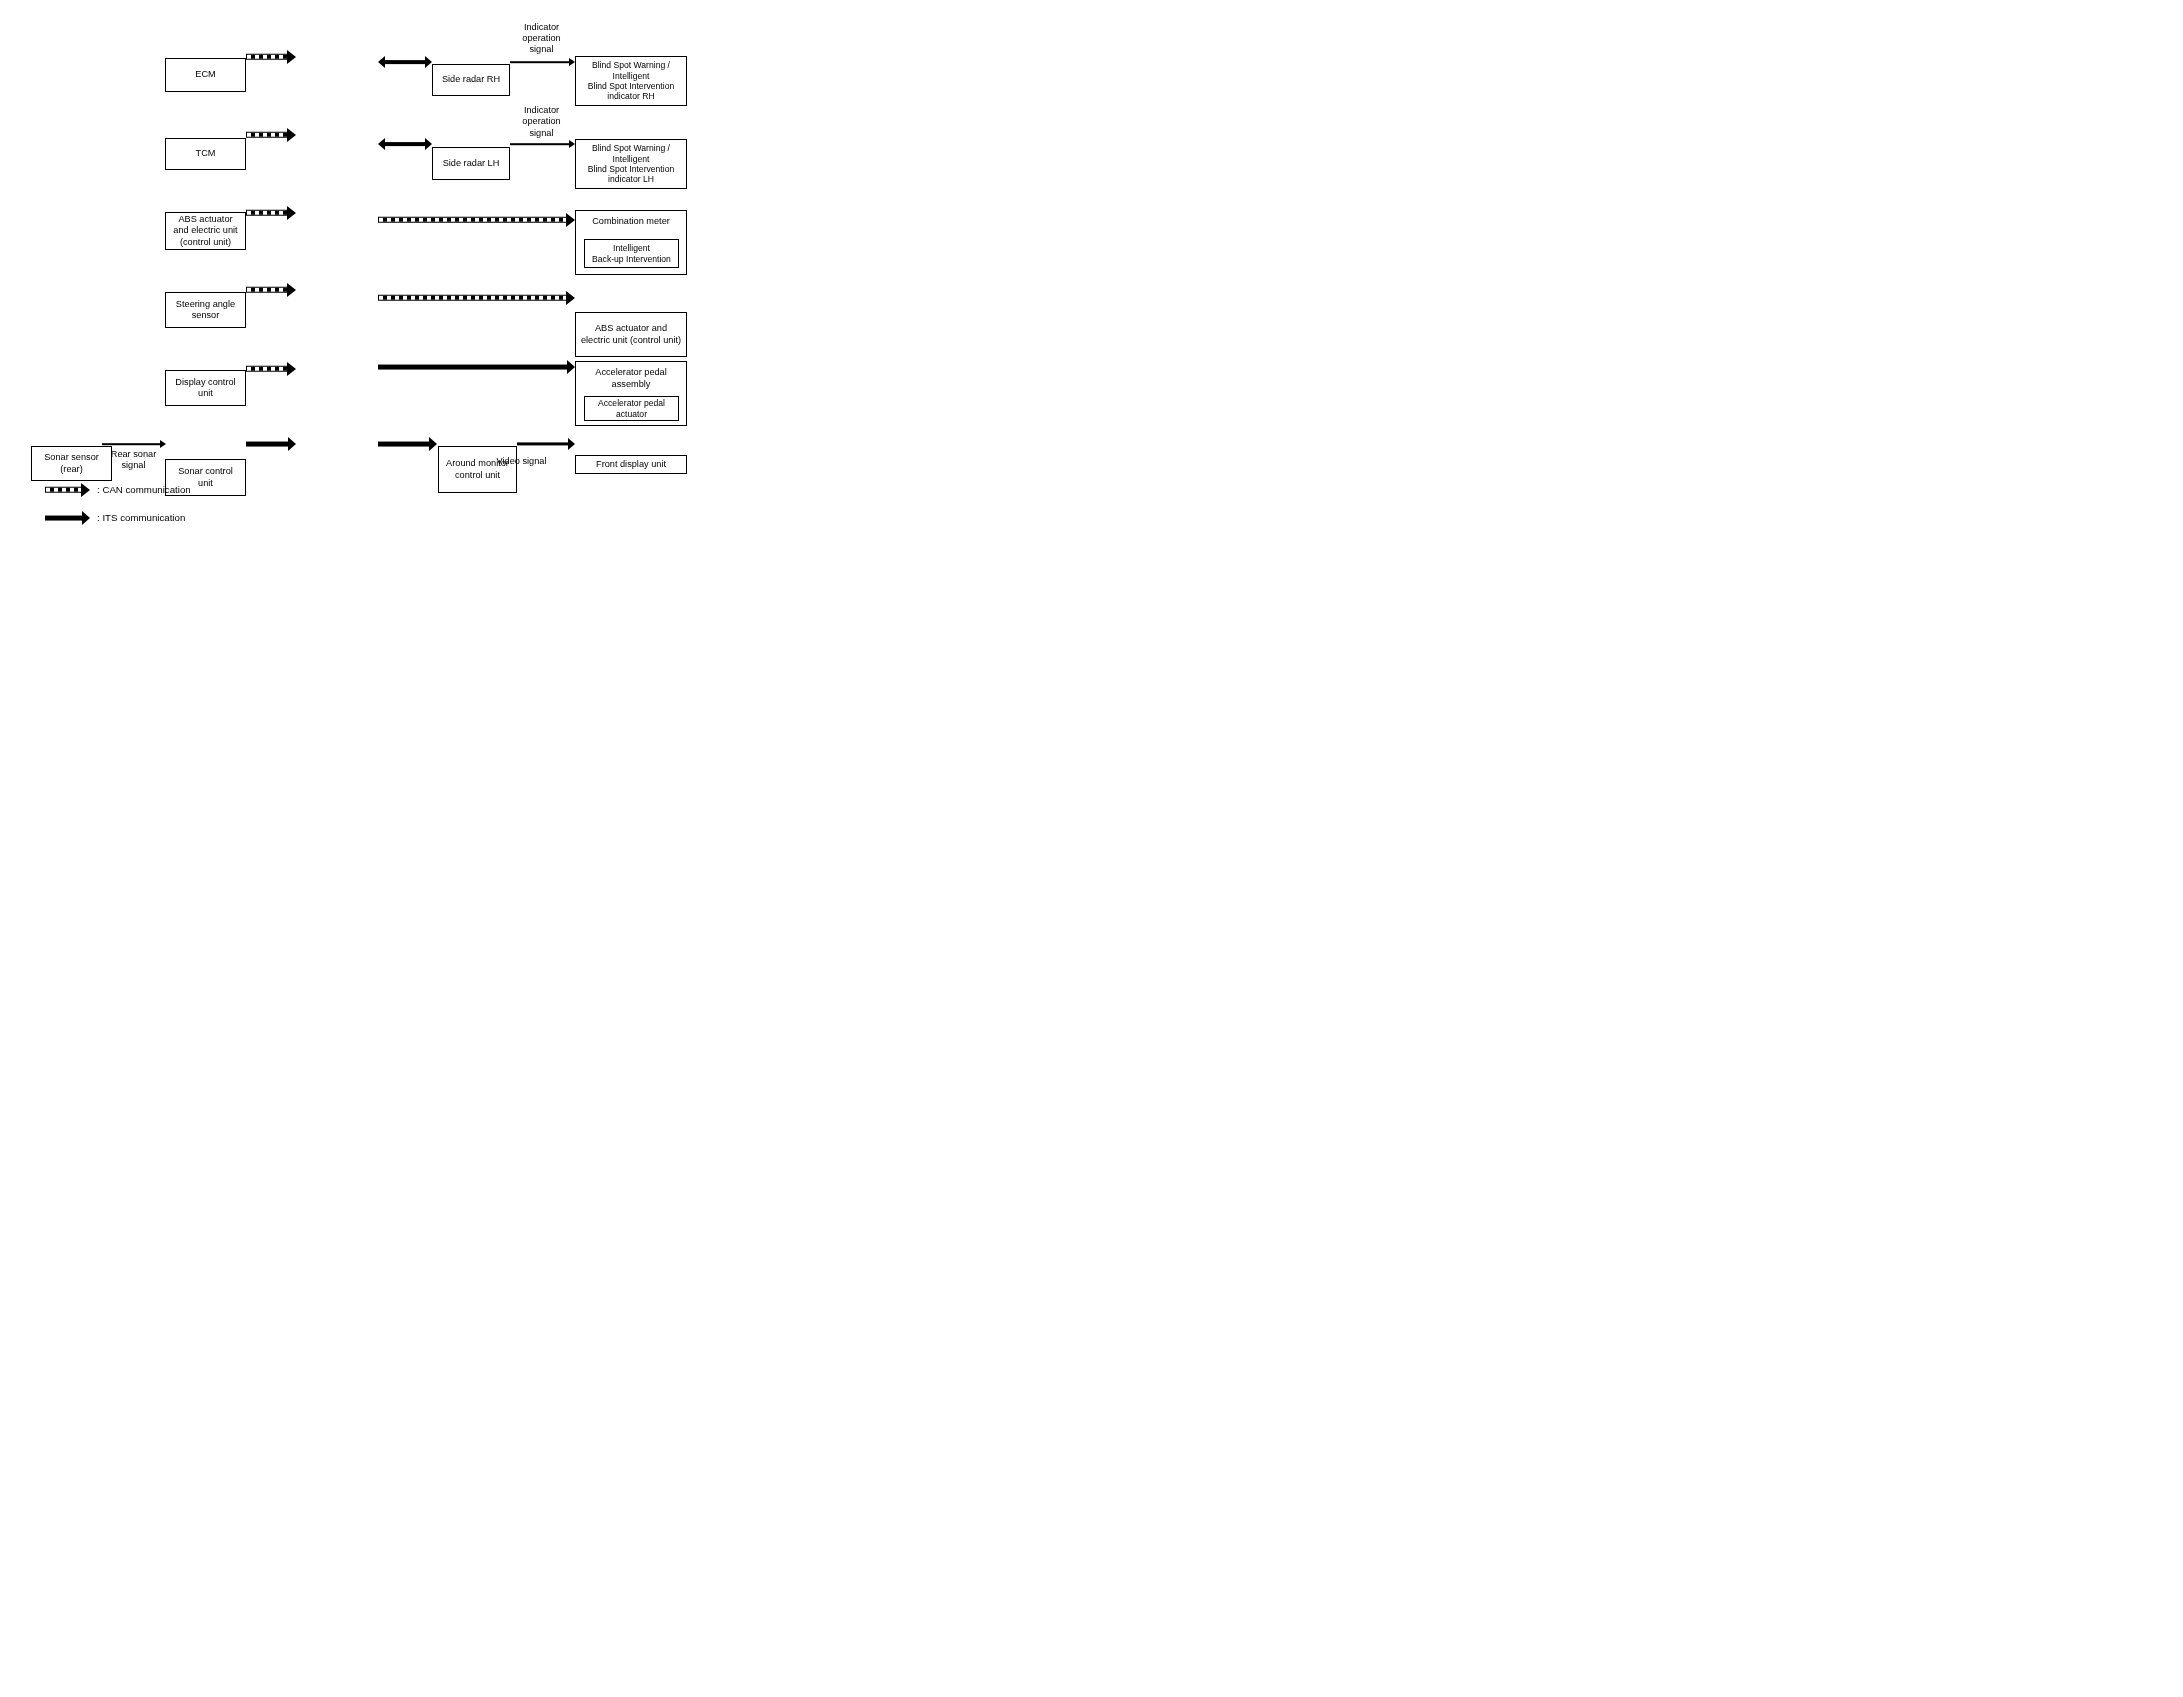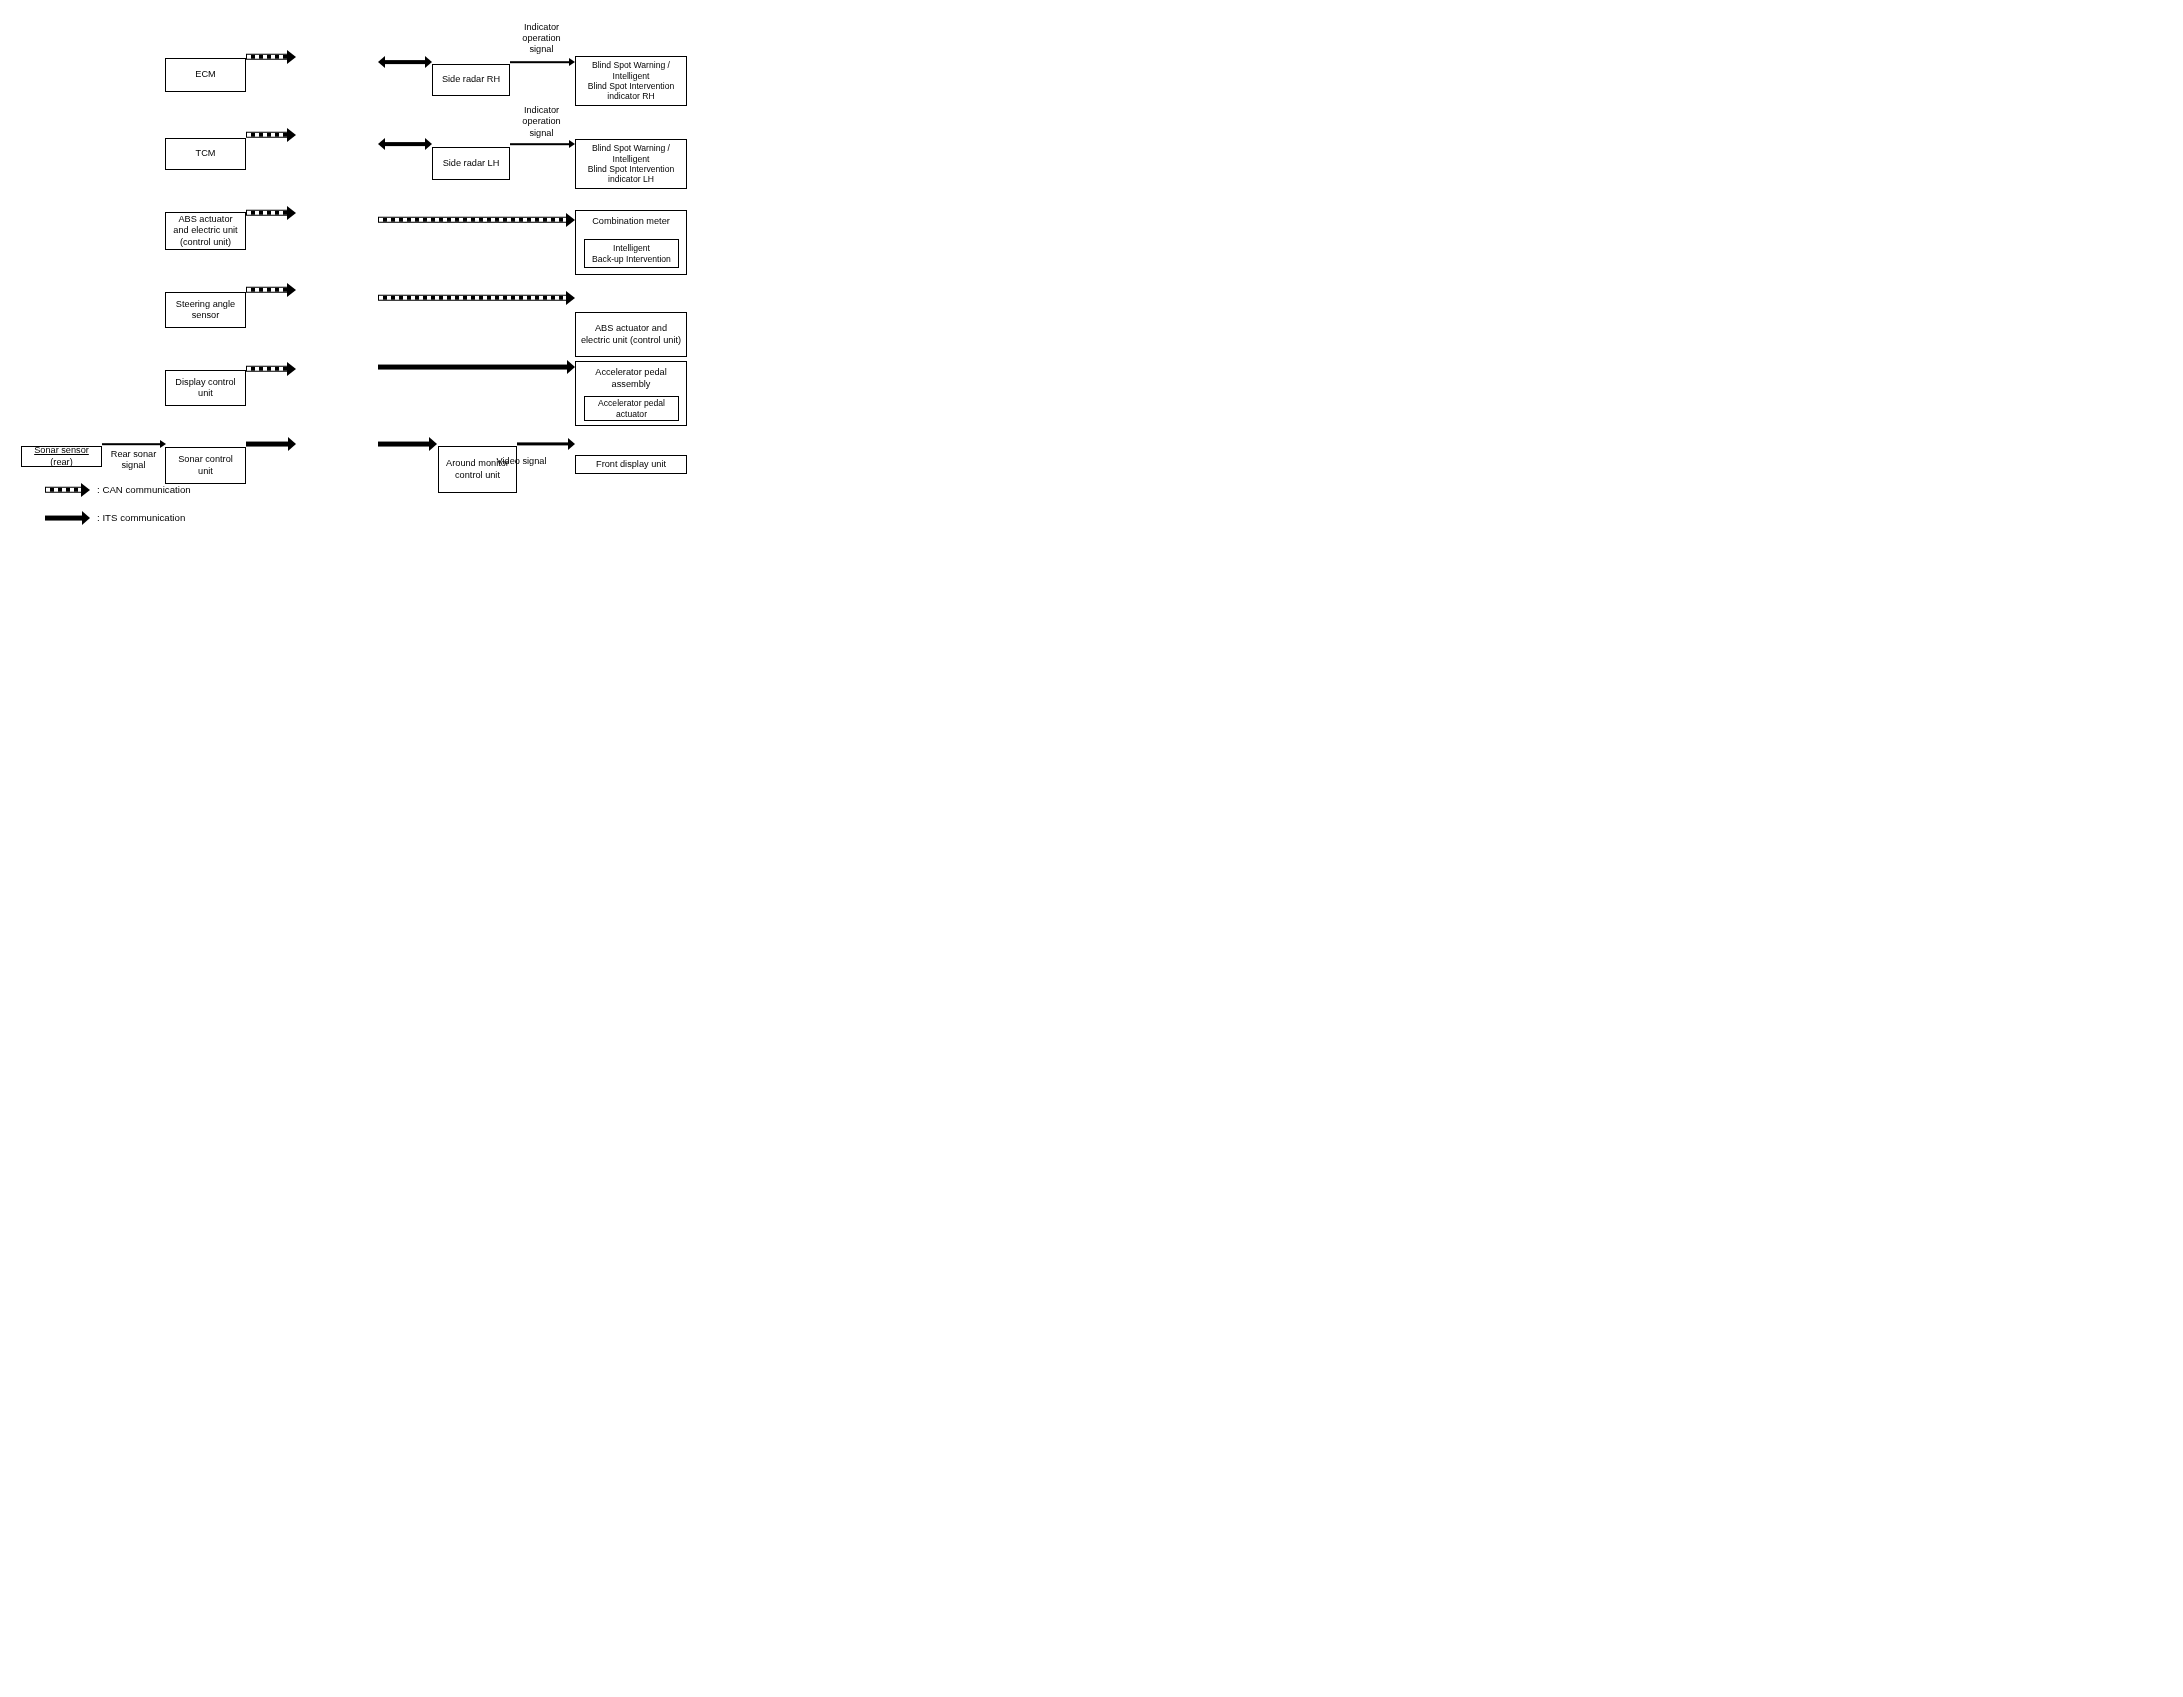--- a/index.html
+++ b/index.html
@@ -108,24 +108,24 @@
   <div class="box" style="left:165px;top:193px;width:81px;height:38px;">ABS actuator
 and electric unit
 (control unit)</div>
 
   <div class="box" style="left:165px;top:273px;width:81px;height:36px;">Steering angle
 sensor</div>
 
   <div class="box" style="left:165px;top:351px;width:81px;height:36px;">Display control
 unit</div>
 
-  <div class="box" style="left:21px;top:427px;width:81px;height:21px;text-decoration:underline;">Sonar sensor
+  <div class="box" style="left:31px;top:427px;width:81px;height:35px;">Sonar sensor
 (rear)</div>
 
-  <div class="box" style="left:165px;top:428px;width:81px;height:37px;">Sonar control
+  <div class="box" style="left:165px;top:440px;width:81px;height:37px;">Sonar control
 unit</div>
 
 
   <div class="box" style="left:432px;top:45px;width:78px;height:32px;">Side radar RH</div>
 
   <div class="box" style="left:432px;top:128px;width:78px;height:33px;">Side radar LH</div>
 
   <div class="box" style="left:438px;top:427px;width:79px;height:47px;">Around monitor
 control unit</div>
 

